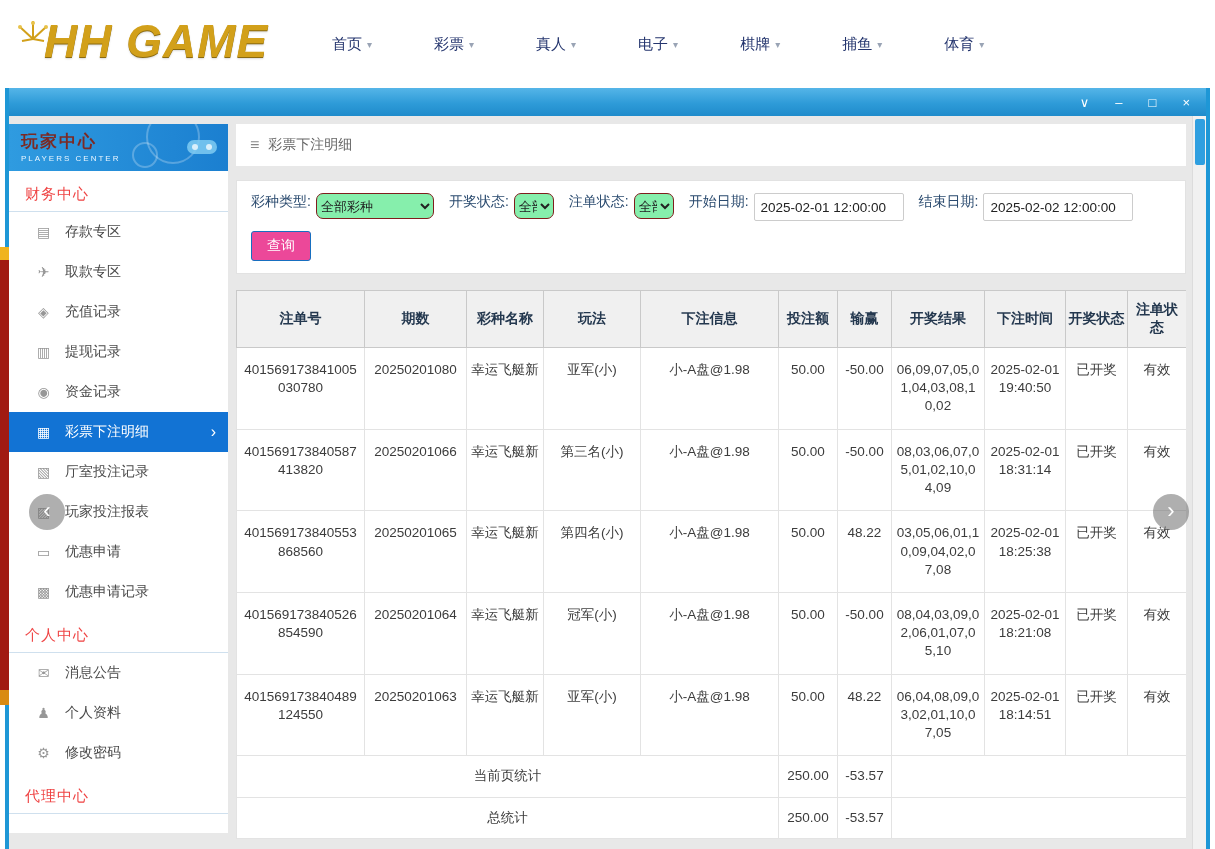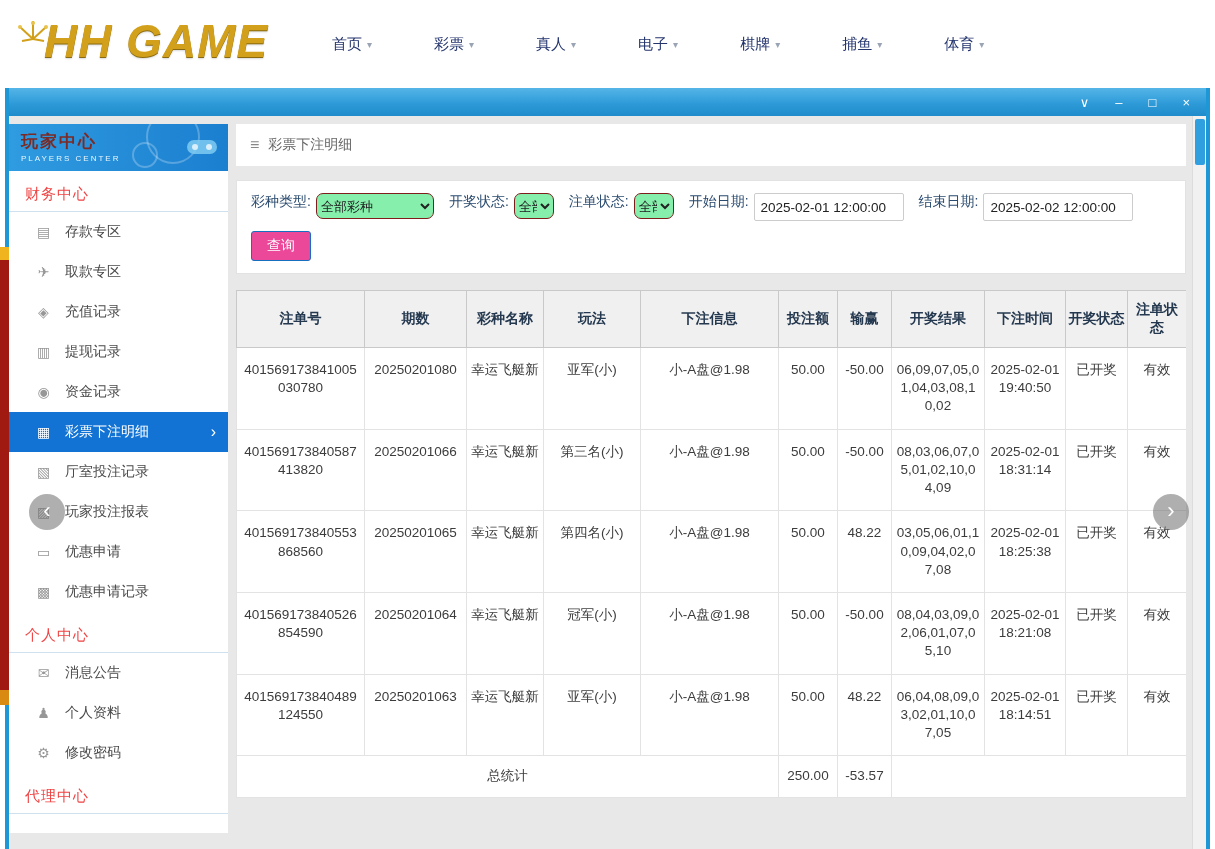--- a/index.html
+++ b/index.html
@@ -372,20 +372,26 @@
             <td>亚军(小)</td>
             <td>小-A盘@1.98</td>
             <td>50.00</td>
             <td>48.22</td>
             <td class="ba">06,04,08,09,03,02,01,10,07,05</td>
             <td>2025-02-01 18:14:51</td>
             <td>已开奖</td>
             <td>有效</td>
           </tr>
           <tr class="summary">
+            <td colspan="5">当前页统计</td>
+            <td>250.00</td>
+            <td>-53.57</td>
+            <td colspan="4"></td>
+          </tr>
+          <tr class="summary">
             <td colspan="5">总统计</td>
             <td>250.00</td>
             <td>-53.57</td>
             <td colspan="4"></td>
           </tr>
         </tbody>
       </table>
 
     </div>
 

